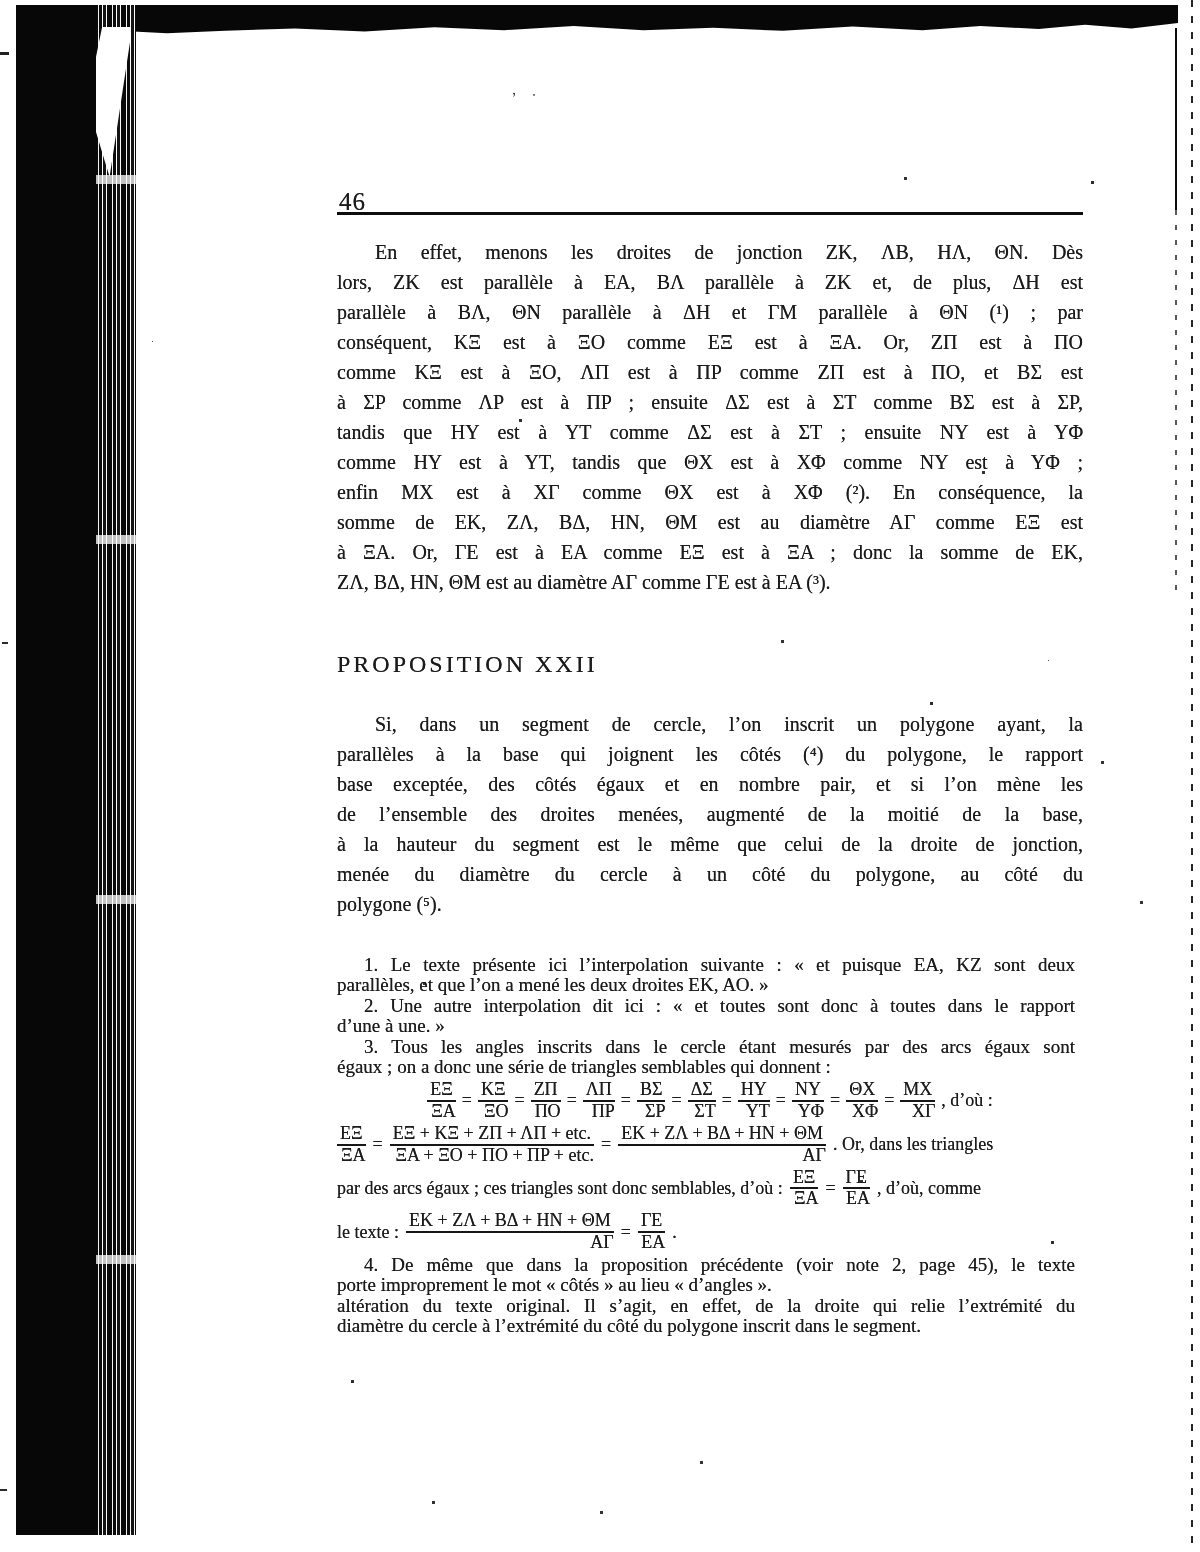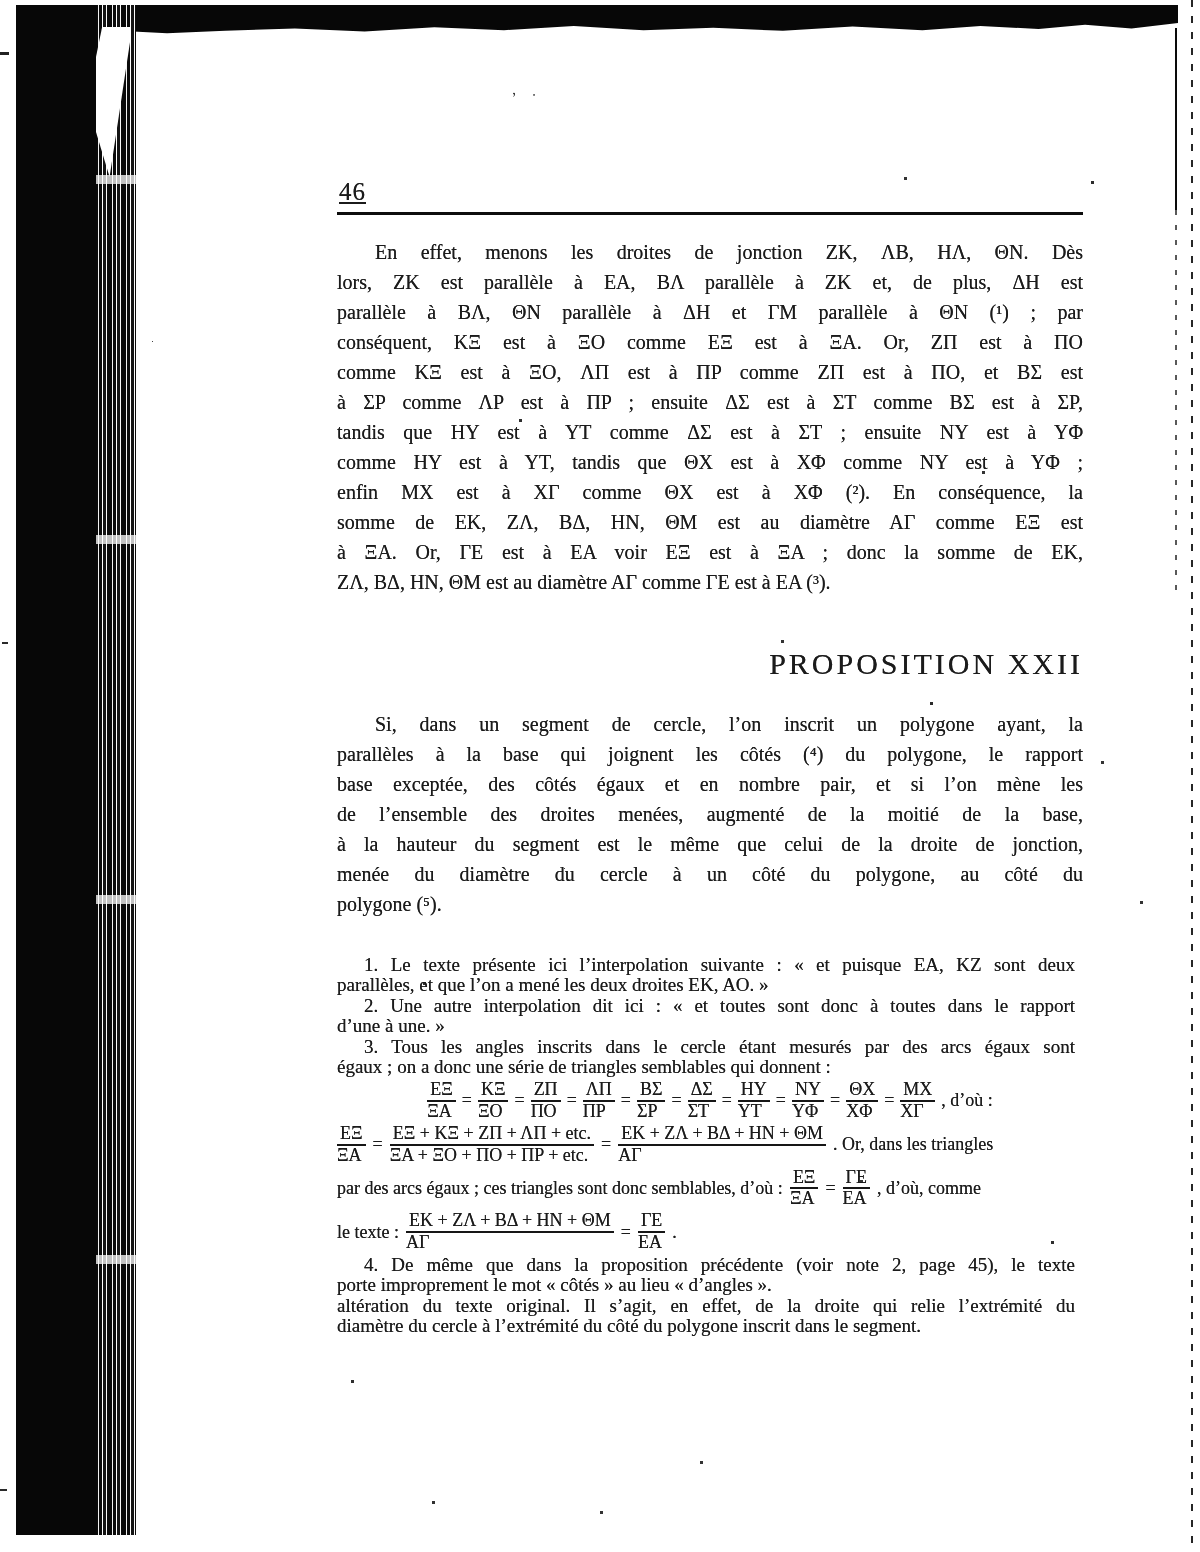--- a/index.html
+++ b/index.html
@@ -41,45 +41,45 @@
       1141px 902px 0 1px #333,352px 1381px 0 1px #2e2e2e,983px 472px 0 1px #333,
       1092px 182px 0 1px #2b2b2b,601px 1512px 0 1px #333,152px 341px 0 0 #444,
       905px 178px 0 1px #333,1048px 660px 0 0 #444,564px 868px 0 0 #444;}
   .artifact-mark{position:absolute;left:512px;top:88px;font-size:15px;color:#2c2c2c;
     letter-spacing:6px;transform:rotate(-8deg);}
 
   
   .content{position:absolute;left:337px;top:176px;width:746px;
     text-shadow:0 0 .5px rgba(10,10,10,.75);}
   .header-row{position:relative;height:34px;}
-  .page-number{position:absolute;left:2px;top:2px;font-size:25px;letter-spacing:1px;text-decoration:underline;}
+  .page-number{position:absolute;left:2px;top:12px;font-size:25px;letter-spacing:1px;}
   .running-title{position:absolute;left:0;right:0;top:7px;text-align:center;
     font-size:19px;letter-spacing:1.8px;}
   .header-rule{margin-top:2px;height:3px;background:#0d0d0d;}
 
   .para{margin-top:22px;font-size:20px;line-height:30px;}
   .para .tline{text-align:justify;text-align-last:justify;white-space:normal;
     overflow:hidden;height:30px;}
   .para .tline.first{text-indent:38px;}
   .para .tline.last{text-align-last:auto;}
 
-  .prop-heading{margin:52px 0 0 0;font-weight:normal;text-align:right;
-    font-size:30px;letter-spacing:3px;line-height:30px;}
+  .prop-heading{margin:52px 0 0 0;font-weight:normal;text-align:left;
+    font-size:24px;letter-spacing:3px;line-height:30px;}
   .para.prop-body{margin-top:30px;}
 
   .footnotes{margin-top:36px;font-size:19px;line-height:20px;}
   .fnote{margin:0 8px 1px 0;font-family:Liberation Serif, serif;}
   .fnote .tline{text-align:justify;text-align-last:justify;overflow:hidden;height:20px;}
   .fnote .tline.first{text-indent:27px;}
   .fnote .tline.last{text-align-last:auto;}
   .fnote.cont .tline.first{text-indent:0;}
 
   .formula-row{display:flex;align-items:center;gap:7px;margin:3px 0;font-size:18px;}
   .formula-row.centered{justify-content:center;gap:6px;}
-  .frac{display:inline-flex;flex-direction:column;align-items:flex-start;line-height:1.05;}
+  .frac{display:inline-flex;flex-direction:column;align-items:flex-end;line-height:1.05;}
   .frac .fnum{padding:0 3px 1px;border-bottom:2px solid #161616;white-space:nowrap;}
   .frac .fden{padding-top:0;white-space:nowrap;}
   .ftxt{white-space:nowrap;}
 </style>
 </head>
 <body>
 
 <div class="page">
   <div class="band-top"></div>
   <div class="band-left"></div>
@@ -103,21 +103,21 @@
         <div class="tline first">En effet, menons les droites de jonction ZK, ΛB, HΛ, ΘN. Dès</div>
         <div class="tline">lors, ZK est parallèle à EA, BΛ parallèle à ZK et, de plus, ΔH est</div>
         <div class="tline">parallèle à BΛ, ΘN parallèle à ΔH et ΓM parallèle à ΘN (¹) ; par</div>
         <div class="tline">conséquent, KΞ est à ΞO comme EΞ est à ΞA. Or, ZΠ est à ΠO</div>
         <div class="tline">comme KΞ est à ΞO, ΛΠ est à ΠP comme ZΠ est à ΠO, et BΣ est</div>
         <div class="tline">à ΣP comme ΛP est à ΠP ; ensuite ΔΣ est à ΣT comme BΣ est à ΣP,</div>
         <div class="tline">tandis que HY est à YT comme ΔΣ est à ΣT ; ensuite NY est à YΦ</div>
         <div class="tline">comme HY est à YT, tandis que ΘX est à XΦ comme NY est à YΦ ;</div>
         <div class="tline">enfin MX est à XΓ comme ΘX est à XΦ (²). En  conséquence, la</div>
         <div class="tline">somme de EK, ZΛ, BΔ, HN, ΘM est au diamètre AΓ comme EΞ est</div>
-        <div class="tline">à ΞA. Or, ΓE est à EA voir EΞ est à ΞA ; donc la somme de EK,</div>
+        <div class="tline">à ΞA. Or, ΓE est à EA comme EΞ est à ΞA ; donc la somme de EK,</div>
         <div class="tline last">ZΛ, BΔ, HN, ΘM est au diamètre AΓ comme ΓE est à EA (³).</div>
       </div>
 
     <h2 class="prop-heading">PROPOSITION XXII</h2>
 
     <div class="para prop-body">
         <div class="tline first">Si, dans un segment de cercle, l’on inscrit un polygone ayant, la</div>
         <div class="tline">parallèles à la base qui joignent les côtés (⁴) du polygone, le rapport</div>
         <div class="tline">base exceptée, des côtés égaux et en nombre pair, et si l’on mène les</div>
         <div class="tline">de l’ensemble des droites menées, augmenté de la moitié de la base,</div>

